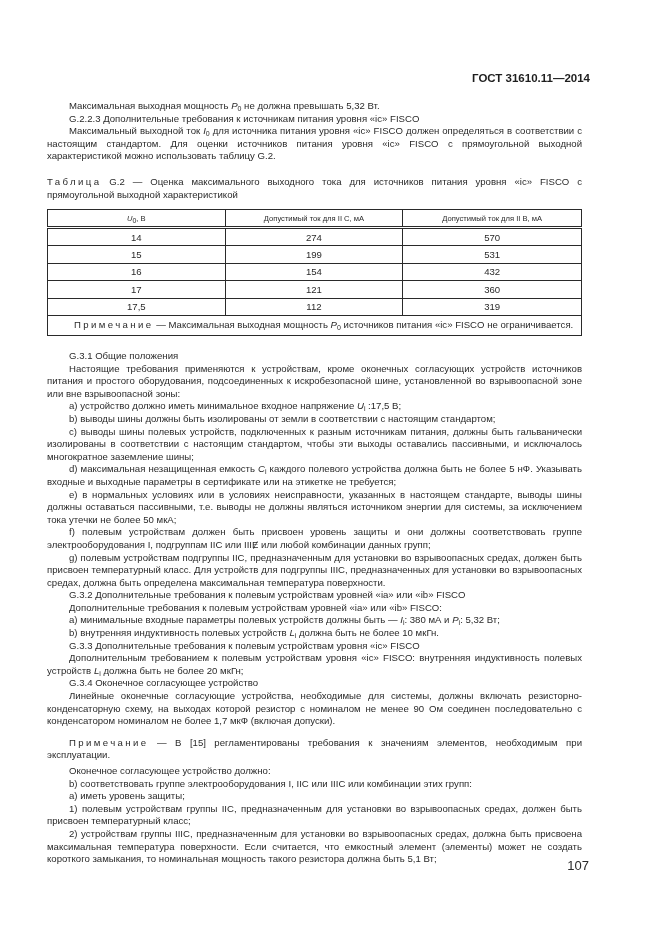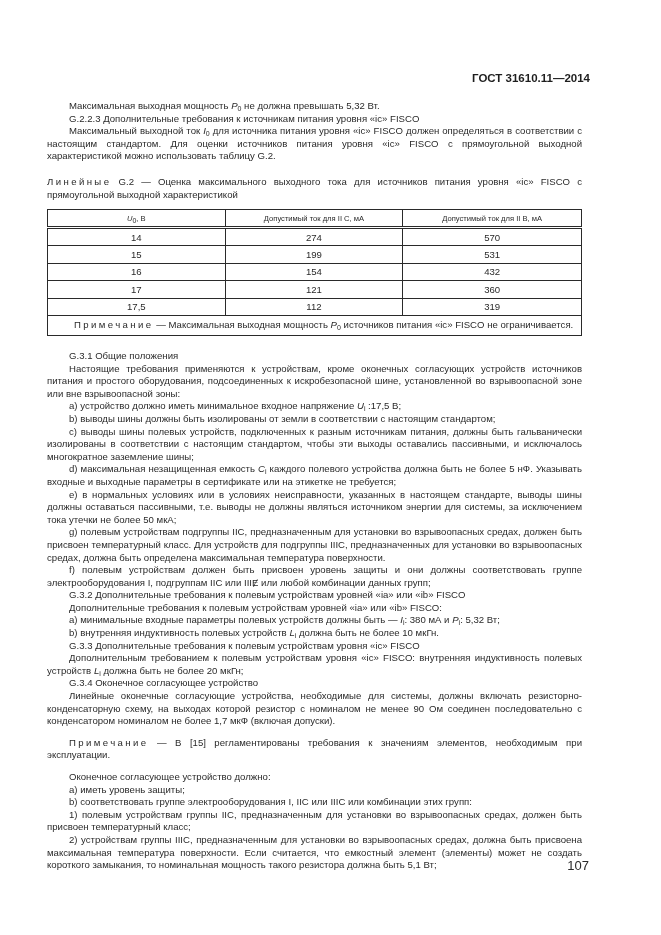--- a/index.html
+++ b/index.html
@@ -29,21 +29,21 @@
 <div class="page">
 
   <div class="hdr">ГОСТ 31610.11—2014</div>
 
   <div class="block" style="top:88px;">
     <p class="p"><span>Максимальная выходная мощность </span><span class="i">P</span><sub>0</sub><span> не должна превышать 5,32 Вт.</span></p>
     <p class="p">G.2.2.3  Дополнительные требования к источникам питания уровня «ic» FISCO</p>
     <p class="p last"><span>Максимальный выходной ток </span><span class="i">I</span><sub>0</sub><span> для источника питания уровня «ic» FISCO должен определяться в соответствии с настоящим стандартом. Для оценки источников питания уровня «ic» FISCO с прямоугольной выходной характеристикой можно использовать таблицу G.2.</span></p>
   </div>
 
-  <div class="caption"><span class="sp">Линейные</span><span> G.2 — Оценка максимального выходного тока для источников питания уровня «ic» FISCO с прямоугольной выходной характеристикой</span></div>
+  <div class="caption"><span class="sp">Таблица</span><span> G.2 — Оценка максимального выходного тока для источников питания уровня «ic» FISCO с прямоугольной выходной характеристикой</span></div>
 
   <table class="t">
     <colgroup>
         <col style="width:178px">
         <col style="width:178px">
         <col style="width:179px">
       </colgroup>
     <thead>
       <tr>
         <th><span class="i">U</span><sub>0</sub><span>, В</span></th>
@@ -86,32 +86,32 @@
   </table>
 
   <div class="block" style="top:338px;">
     <p class="p">G.3.1  Общие положения</p>
     <p class="p">Настоящие требования применяются к устройствам, кроме оконечных согласующих устройств источников питания и простого оборудования, подсоединенных к искробезопасной шине, установленной во взрывоопасной зоне или вне взрывоопасной зоны:</p>
     <p class="p"><span>a) устройство должно иметь минимальное входное напряжение </span><span class="i">U</span><sub>i</sub><span> :17,5 В;</span></p>
     <p class="p">b) выводы шины должны быть изолированы от земли в соответствии с настоящим стандартом;</p>
     <p class="p">c) выводы шины полевых устройств, подключенных к разным источникам питания, должны быть гальванически изолированы в соответствии с настоящим стандартом, чтобы эти выходы оставались пассивными, и исключалось многократное заземление шины;</p>
     <p class="p"><span>d) максимальная незащищенная емкость </span><span class="i">C</span><sub>i</sub><span> каждого полевого устройства должна быть не более 5 нФ. Указывать входные и выходные параметры в сертификате или на этикетке не требуется;</span></p>
     <p class="p">e) в нормальных условиях или в условиях неисправности, указанных в настоящем стандарте, выводы шины должны оставаться пассивными, т.е. выводы не должны являться источником энергии для системы, за исключением тока утечки не более 50 мкА;</p>
+    <p class="p">f) полевым устройствам должен быть присвоен уровень защиты и они должны соответствовать группе электрооборудования I, подгруппам IIC или IIIɆ или любой комбинации данных групп;</p>
     <p class="p">g) полевым устройствам подгруппы IIC, предназначенным для установки во взрывоопасных средах, должен быть присвоен температурный класс. Для устройств для подгруппы IIIC, предназначенных для установки во взрывоопасных средах, должна быть определена максимальная температура поверхности.</p>
-    <p class="p">f) полевым устройствам должен быть присвоен уровень защиты и они должны соответствовать группе электрооборудования I, подгруппам IIC или IIIɆ или любой комбинации данных групп;</p>
     <p class="p">G.3.2 Дополнительные требования к полевым устройствам уровней «ia» или «ib» FISCO</p>
     <p class="p">Дополнительные требования к полевым устройствам уровней «ia» или «ib» FISCO:</p>
     <p class="p"><span>a) минимальные входные параметры полевых устройств должны быть — </span><span class="i">I</span><sub>i</sub><span>: 380 мА и </span><span class="i">P</span><sub>i</sub><span>: 5,32 Вт;</span></p>
     <p class="p"><span>b) внутренняя индуктивность полевых устройств </span><span class="i">L</span><sub>i</sub><span> должна быть не более 10 мкГн.</span></p>
     <p class="p">G.3.3  Дополнительные требования к полевым устройствам уровня «ic» FISCO</p>
     <p class="p"><span>Дополнительным требованием к полевым устройствам уровня «ic» FISCO: внутренняя индуктивность полевых устройств </span><span class="i">L</span><sub>i</sub><span> должна быть не более 20 мкГн;</span></p>
     <p class="p">G.3.4  Оконечное согласующее устройство</p>
     <p class="p last">Линейные оконечные согласующие устройства, необходимые для системы, должны включать резисторно-конденсаторную схему, на выходах которой резистор с номиналом не менее 90 Ом соединен последовательно с конденсатором номиналом не более 1,7 мкФ (включая допуски).</p>
-    <p class="p last" style="margin-top:9px; margin-bottom:9px;"><span class="sp">Примечание</span><span> — В [15] регламентированы требования к значениям элементов, необходимым при эксплуатации.</span></p>
+    <p class="p last" style="margin-top:9px; margin-bottom:3px;"><span class="sp">Примечание</span><span> — В [15] регламентированы требования к значениям элементов, необходимым при эксплуатации.</span></p>
     <p class="p">Оконечное согласующее устройство должно:</p>
+    <p class="p">b) соответствовать группе электрооборудования I, IIC или IIIC или комбинации этих групп:</p>
     <p class="p">a) иметь уровень защиты;</p>
-    <p class="p">b) соответствовать группе электрооборудования I, IIC или IIIC или комбинации этих групп:</p>
     <p class="p">1) полевым устройствам группы IIC, предназначенным для установки во взрывоопасных средах, должен быть присвоен температурный класс;</p>
     <p class="p last">2) устройствам группы IIIC, предназначенным для установки во взрывоопасных средах, должна быть присвоена максимальная температура поверхности. Если считается, что емкостный элемент (элементы) может не создать короткого замыкания, то номинальная мощность такого резистора должна быть 5,1 Вт;</p>
   </div>
 
   <div class="pagenum">107</div>
 </div>
 
 </body></html>

